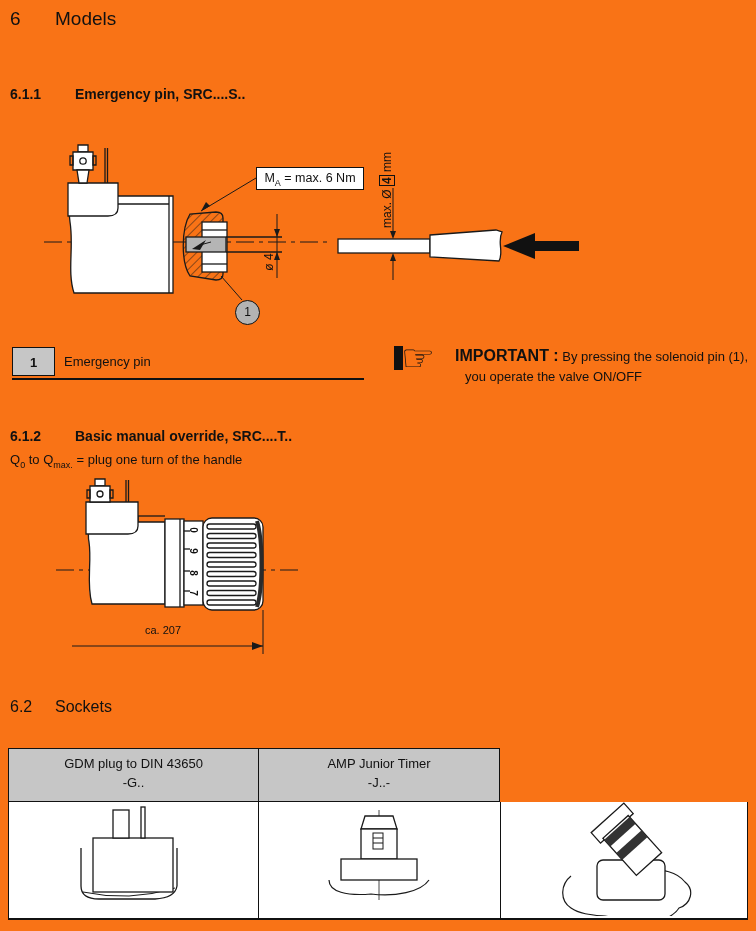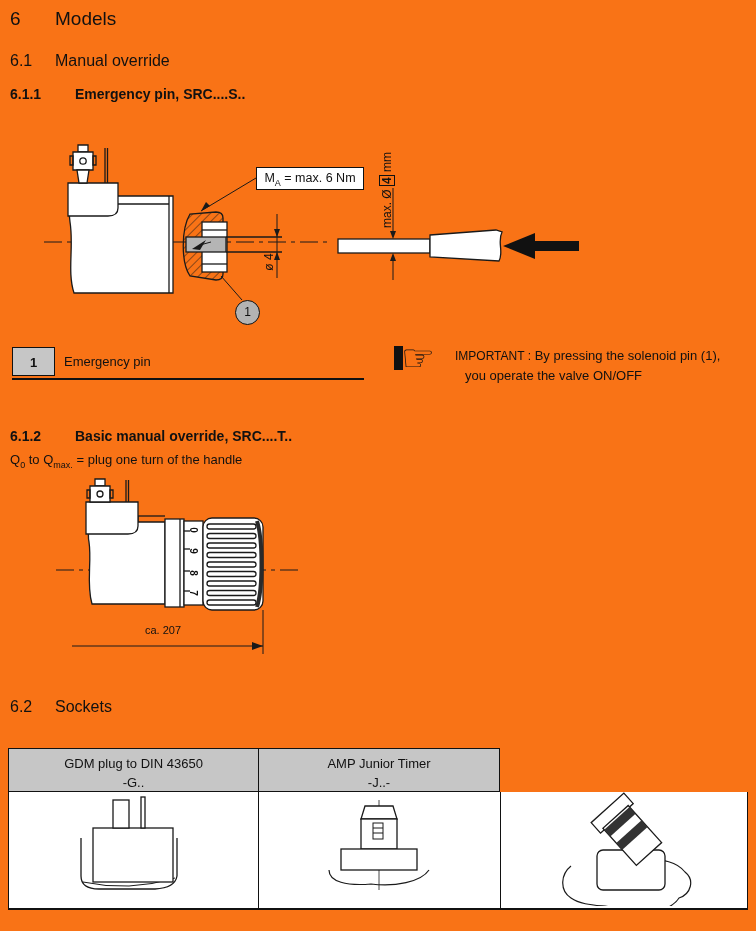--- a/index.html
+++ b/index.html
@@ -32,45 +32,44 @@
   
   .legend{left:12px;top:347px;width:352px;height:31px;border-bottom:2px solid #111;display:flex;}
   .legend-key{width:43px;height:29px;background:#c6c6c6;border:1px solid #111;
     text-align:center;line-height:29px;font-size:13px;font-weight:bold;box-sizing:border-box;}
   .legend-label{font-size:13px;line-height:30px;padding-left:9px;}
   
   .hand{left:394px;top:341px;display:flex;align-items:center;}
   .hand .cuff{display:inline-block;width:9px;height:24px;background:#111;margin-right:-2px;}
   .hand .glyph{font-size:38px;line-height:34px;}
   .note-text{left:455px;top:346px;width:302px;font-size:13px;line-height:20px;}
-  .note-text .t{font-weight:normal;font-size:12px;}
+  .note-text .t{font-weight:bold;font-size:16px;}
   .note-line2{padding-left:10px;}
   
   .qline{left:10px;top:452px;font-size:13px;}
   
   .digit{width:14px;height:14px;font-size:10px;font-weight:bold;text-align:center;
     transform:rotate(90deg);line-height:14px;}
   
   .stable{left:8px;top:748px;width:740px;border-bottom:2px solid #111;}
   .srow{display:grid;grid-template-columns:250px 242px 248px;}
   .shead{background:#c6c6c6;border:1px solid #111;border-right:none;box-sizing:border-box;
-    height:44px;text-align:center;font-size:13px;padding-top:7px;}
+    height:54px;text-align:center;font-size:13px;padding-top:7px;}
   .shead:last-child{border-right:1px solid #111;}
   .shead .l2{margin-top:4px;}
   .scell{border-left:1px solid #111;box-sizing:border-box;height:116px;background:#fff;}
   .scell:last-child{border-right:1px solid #111;}
   svg{display:block;}
 </style>
 </head>
 <body>
 
 <div id="page">
 
   <div class="abs h1"><span class="num">6</span><span>Models</span></div>
-  <div class="abs h2" style="left:10px;top:52px;"><span class="num">6.1</span><span>Manual override</span></div>
   <div class="abs h3" style="left:10px;top:86px;"><span class="num">6.1.1</span><span>Emergency pin, SRC....S..</span></div>
 
   <svg class="abs" style="left:30px;top:130px;" width="560" height="200" viewBox="0 0 560 200">
     <defs>
       <pattern id="hatch" width="6" height="6" patternUnits="userSpaceOnUse" patternTransform="rotate(45)">
         <line x1="0" y1="0" x2="0" y2="6" stroke="#1a1a1a" stroke-width="1"></line>
       </pattern>
     </defs>
     <g stroke="#1a1a1a" stroke-width="1.3" fill="none">
       <line x1="14" y1="112" x2="300" y2="112" stroke-width="1" stroke-dasharray="18 5 4 5"></line>

